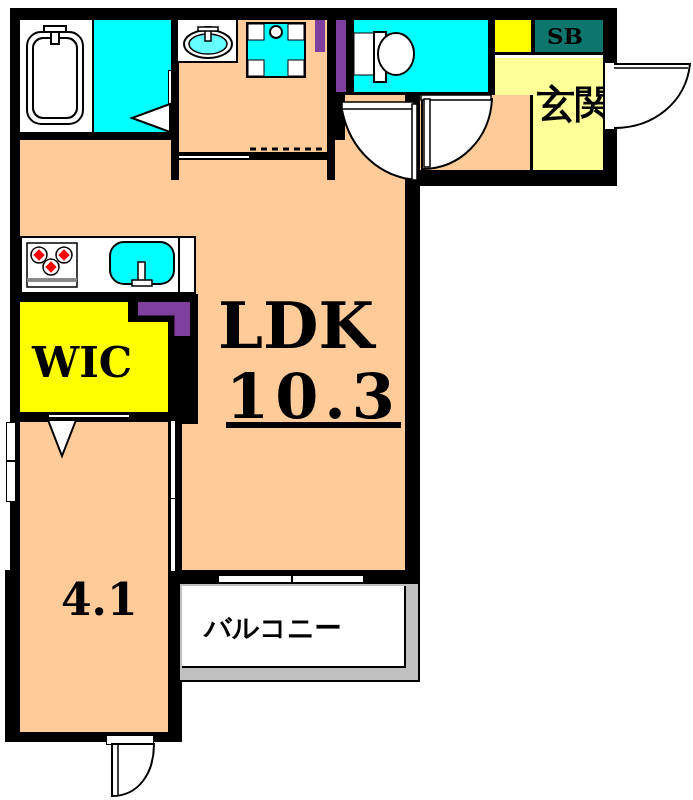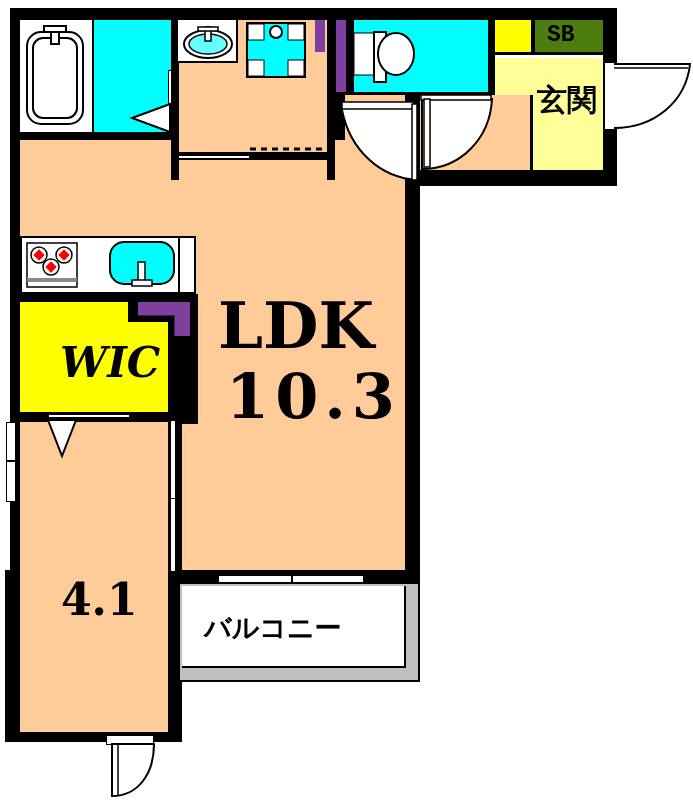--- a/index.html
+++ b/index.html
@@ -64,27 +64,27 @@
   <div class="abs" style="left:336px;top:20px;width:10px;height:72px;background:#7F3F9F;"></div>
 
   <div class="abs" style="left:354px;top:20px;width:134px;height:72px;background:#00FFFF;"></div>
   <svg style="left:354px;top:30px;" width="60" height="55">
     <rect x="0" y="3" width="22" height="42" fill="#fff" stroke="#000" stroke-width="1"></rect>
     <rect x="20" y="2" width="12" height="50" fill="#fff" stroke="#000" stroke-width="2"></rect>
     <ellipse cx="42" cy="24" rx="18" ry="21" fill="#fff" stroke="#000" stroke-width="2"></ellipse>
   </svg>
 
   <div class="abs" style="left:495px;top:20px;width:36px;height:32px;background:#FFFF00;"></div>
-  <div class="abs" style="left:535px;top:20px;width:68px;height:32px;background:#4d7c0f;font-family:Liberation Mono, monospace;">
+  <div class="abs" style="left:535px;top:20px;width:68px;height:32px;background:#0f766e;">
     <span class="lbl" style="left:12px;top:4px;font-size:23px;">SB</span>
   </div>
   <div class="abs" style="left:495px;top:54px;width:108px;height:4px;background:#fff;border-top:1px solid #000;"></div>
   <div class="abs" style="left:495px;top:58px;width:108px;height:112px;background:#FFFF99;"></div>
   <div class="abs" style="left:495px;top:95px;width:38px;height:75px;background:#FFCC99;border-right:3px solid #000;"></div>
-  <span class="lbl" style="left:537px;top:85px;font-size:30px;">玄関</span>
+  <span class="lbl" style="left:537px;top:85px;font-size:38px;">玄関</span>
 
   <div class="abs" style="left:604px;top:62px;width:11px;height:68px;background:#fff;border:1px solid #000;"></div>
   <svg style="left:614px;top:62px;" width="80" height="70">
     <path d="M0,2 L76,2 C72,40 40,66 0,66" fill="#fff" stroke="#000" stroke-width="2"></path>
     <line x1="0" y1="6" x2="74" y2="6" stroke="#000" stroke-width="1.5"></line>
   </svg>
 
   <svg style="left:340px;top:100px;" width="80" height="82">
     <path d="M2,4 L78,4 L78,80 C40,78 10,50 2,10 Z" fill="#fff" stroke="#000" stroke-width="2"></path>
     <rect x="2" y="2" width="72" height="7" fill="#fff" stroke="#000" stroke-width="1.5"></rect>
@@ -111,21 +111,21 @@
     <rect x="2" y="2" width="64" height="42" rx="14" fill="#00FFFF" stroke="#000" stroke-width="2"></rect>
     <rect x="30" y="22" width="7" height="22" fill="#fff" stroke="#000" stroke-width="1.5"></rect>
     <rect x="24" y="40" width="20" height="6" fill="#fff" stroke="#000" stroke-width="1.5"></rect>
   </svg>
   <div class="abs" style="left:178px;top:238px;width:2px;height:54px;background:#000;"></div>
 
   <div class="abs wall" style="left:10px;top:294px;width:188px;height:130px;"></div>
   <div class="abs" style="left:20px;top:302px;width:148px;height:110px;background:#FFFF00;"></div>
   <div class="abs wall" style="left:128px;top:302px;width:40px;height:20px;"></div>
   <div class="abs" style="left:138px;top:302px;width:52px;height:34px;background:#7F3F9F;clip-path:polygon(0 0,100% 0,100% 100%,70% 100%,70% 40%,0 40%);"></div>
-  <span class="lbl" style="left:60px;top:342px;font-size:42px;font-style:italic;">WIC</span>
+  <span class="lbl" style="left:32px;top:342px;font-size:42px;">WIC</span>
   <svg style="left:176px;top:346px;" width="8" height="70">
       <line x1="4" y1="0" x2="4" y2="70" stroke="#000" stroke-width="5" stroke-dasharray="4,5"></line>
     </svg>
   <div class="abs" style="left:48px;top:414px;width:82px;height:4px;background:#fff;border:1px solid #000;"></div>
 
   <div class="abs" style="left:20px;top:422px;width:148px;height:310px;background:#FFCC99;"></div>
   <div class="abs wall" style="left:168px;top:420px;width:14px;height:320px;"></div>
   <div class="abs" style="left:170px;top:420px;width:6px;height:80px;background:#fff;border:1px solid #000;"></div>
   <div class="abs" style="left:170px;top:498px;width:6px;height:74px;background:#fff;border:1px solid #000;"></div>
   <svg style="left:48px;top:420px;" width="30" height="38">
@@ -135,21 +135,21 @@
   <div class="abs" style="left:6px;top:460px;width:10px;height:2px;background:#000;"></div>
   <span class="lbl" style="left:50px;top:578px;font-size:44px;margin-left:11px;">4.1</span>
 
   <div class="abs" style="left:106px;top:735px;width:48px;height:10px;background:#fff;border:1px solid #000;"></div>
   <svg style="left:108px;top:744px;" width="50" height="56">
     <path d="M4,0 L4,52 C30,52 46,30 46,0 Z" fill="#fff" stroke="#000" stroke-width="2"></path>
     <line x1="10" y1="0" x2="10" y2="52" stroke="#000" stroke-width="1.5"></line>
   </svg>
 
   <span class="lbl" style="left:218px;top:294px;font-size:64px;">LDK</span>
-  <span class="lbl" style="left:226px;top:366px;font-size:62px;letter-spacing:6px;">10.3</span>
+  <span class="lbl" style="left:226px;top:366px;font-size:62px;letter-spacing:6px;text-decoration:underline;">10.3</span>
 
   <div class="abs wall" style="left:176px;top:572px;width:244px;height:12px;"></div>
   <div class="abs" style="left:218px;top:575px;width:146px;height:8px;background:#fff;border:1px solid #000;"></div>
   <div class="abs" style="left:291px;top:575px;width:2px;height:8px;background:#000;"></div>
   <div class="abs" style="left:180px;top:584px;width:240px;height:98px;background:#C0C0C0;border-right:2px solid #000;border-bottom:2px solid #000;"></div>
   <div class="abs" style="left:182px;top:586px;width:224px;height:82px;background:#fff;border-right:2px solid #000;border-bottom:2px solid #000;"></div>
   <span class="lbl" style="left:204px;top:614px;font-size:27px;">バルコニー</span>
 
 </div>
 

